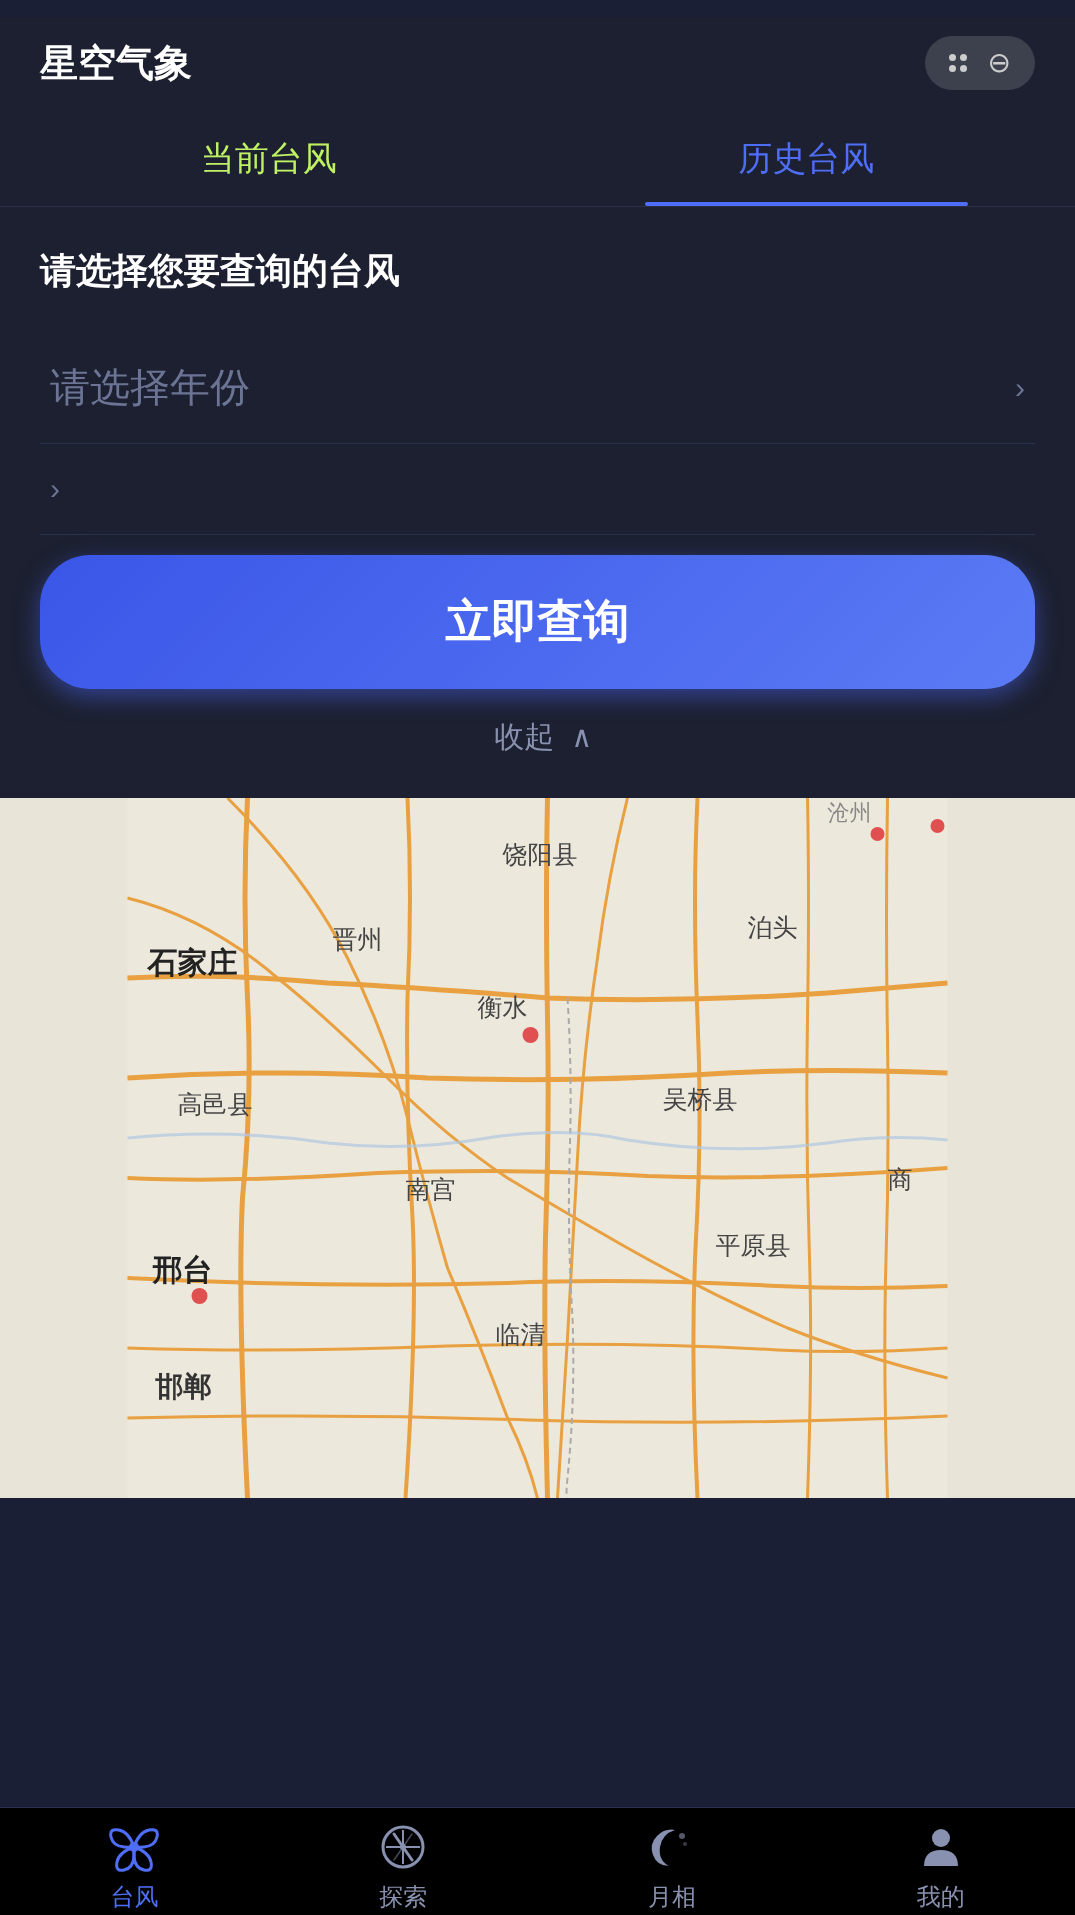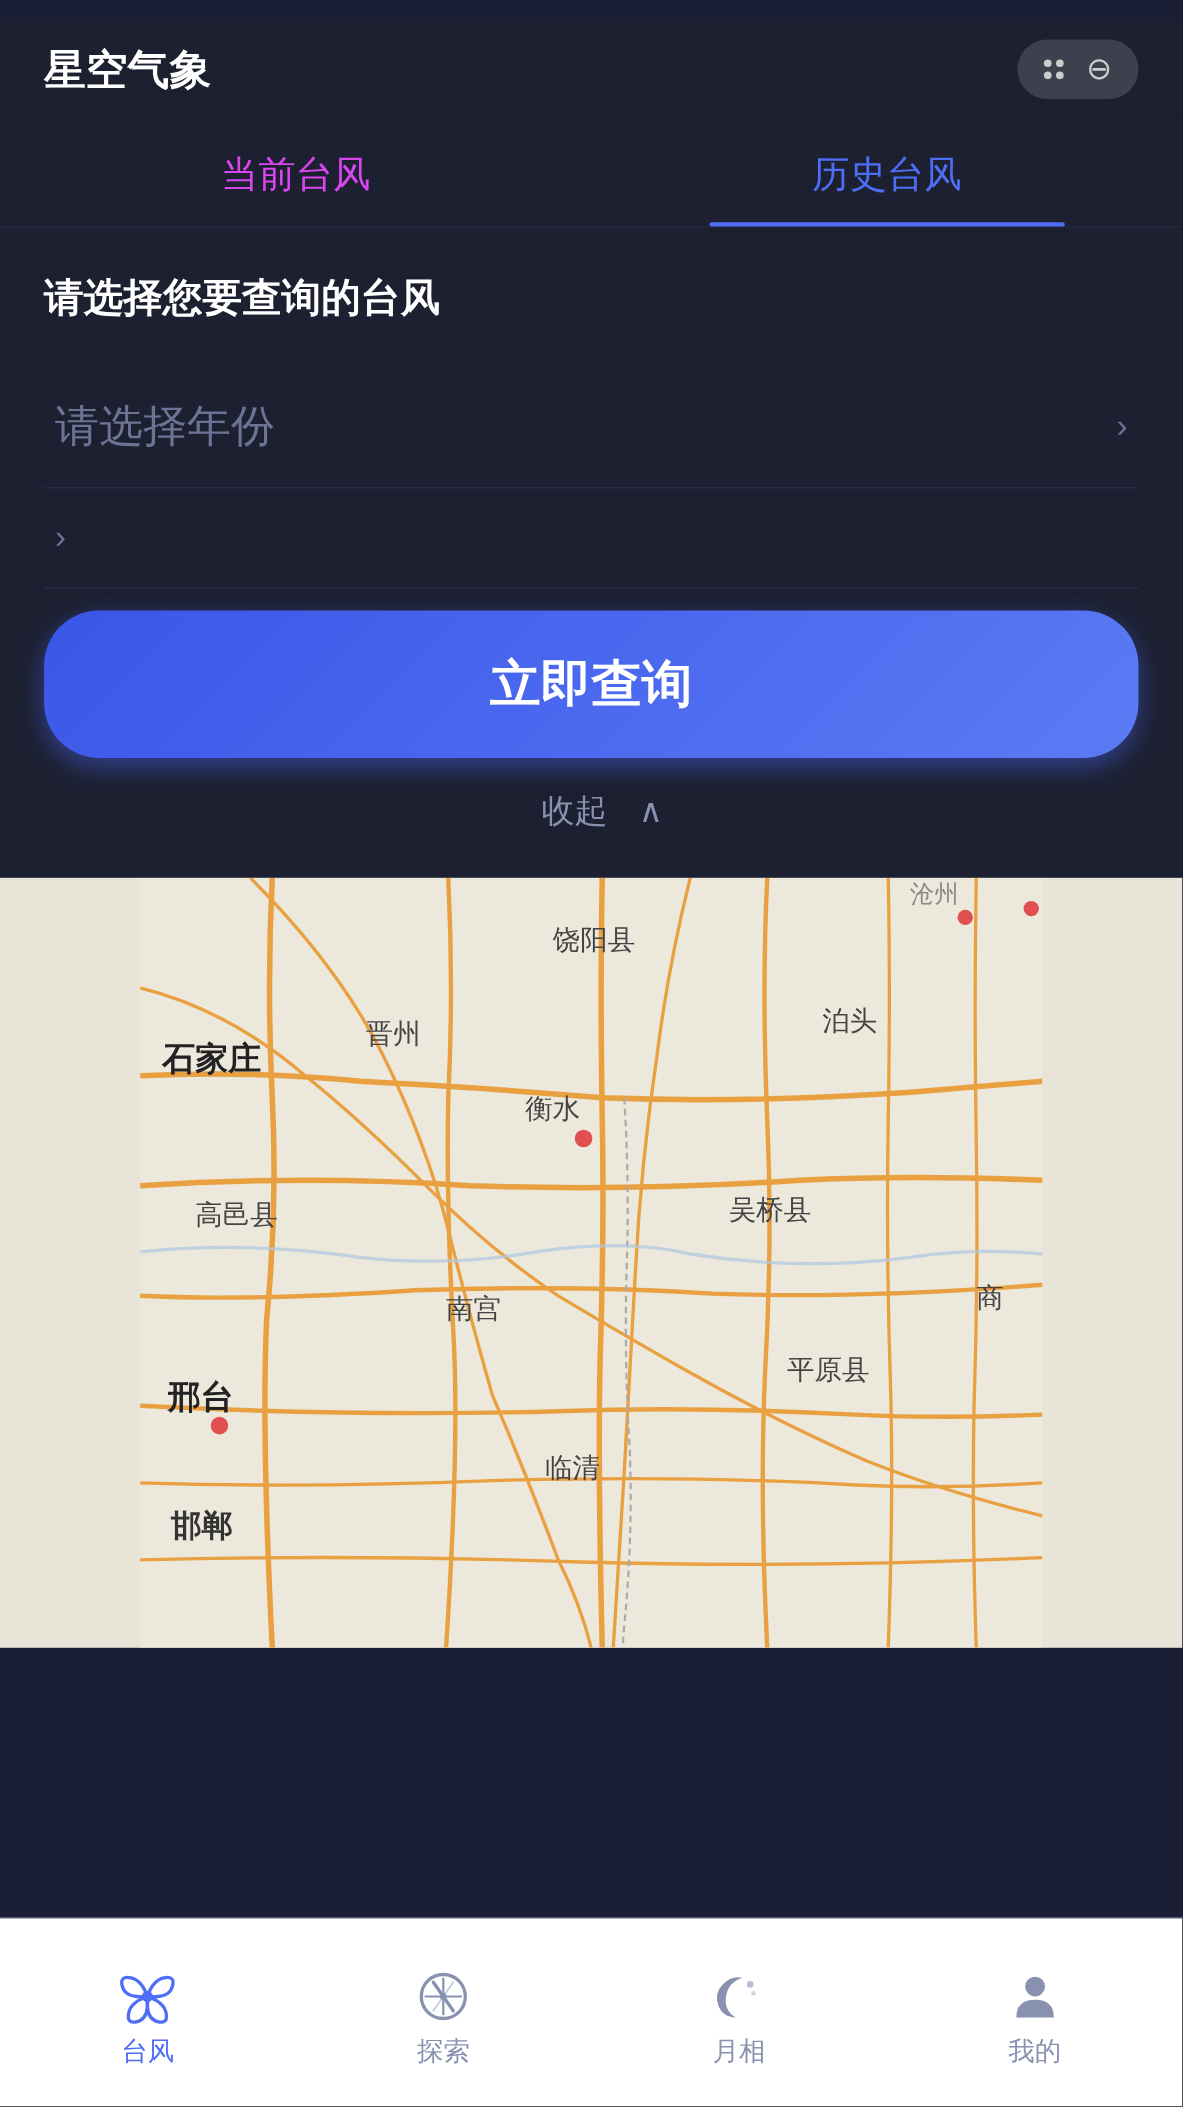--- a/index.html
+++ b/index.html
@@ -64,21 +64,21 @@
     .tabs-bar {
       background: #1c2030;
       display: flex;
       border-bottom: 1px solid #2a2f45;
     }
     .tab {
       flex: 1;
       text-align: center;
       padding: 28px 0 24px;
       font-size: 34px;
-      color: #d946ef;
+      color: #bef264;
       cursor: pointer;
       position: relative;
     }
     .tab.active {
       color: #4f6ef7;
     }
     .tab.active::after {
       content: '';
       position: absolute;
       bottom: 0;
@@ -135,21 +135,22 @@
       box-shadow: 0 8px 24px rgba(74, 100, 240, 0.5);
     }
     .collapse-row {
       text-align: center;
       padding: 28px 0 10px;
       color: #8891b0;
       font-size: 30px;
       cursor: pointer;
     }
     .collapse-row span {
-      margin-left: 20px;
+      margin-left: 10px;
+      font-family: Liberation Mono, monospace;
     }
 
     
     .map-area {
       position: relative;
       height: 700px;
       background: #e8e4d8;
       overflow: hidden;
     }
 
@@ -158,22 +159,22 @@
       width: 100%;
       height: 100%;
     }
 
     
     .bottom-nav {
       position: absolute;
       bottom: 0;
       left: 0;
       right: 0;
-      height: 172px;
-      background: #ffffff;
+      height: 108px;
+      background: #000000;
       display: flex;
       align-items: center;
       border-top: 1px solid #2a3050;
     }
     .nav-item {
       flex: 1;
       display: flex;
       flex-direction: column;
       align-items: center;
       gap: 8px;

